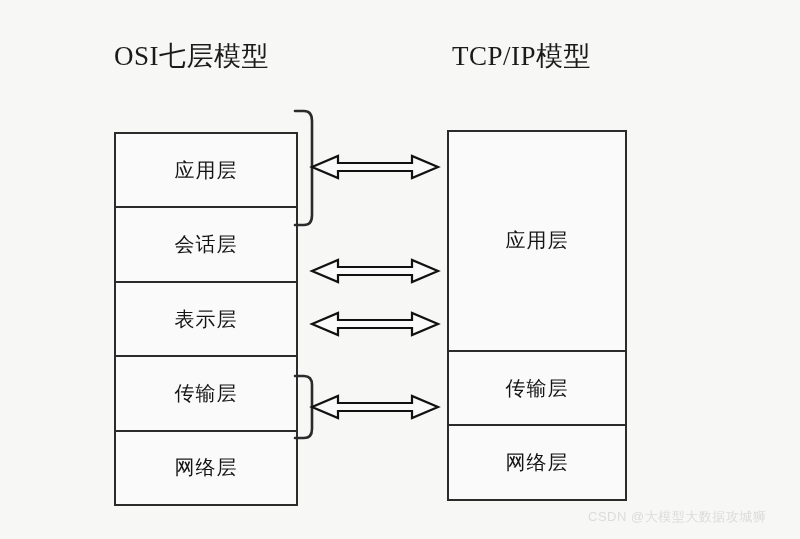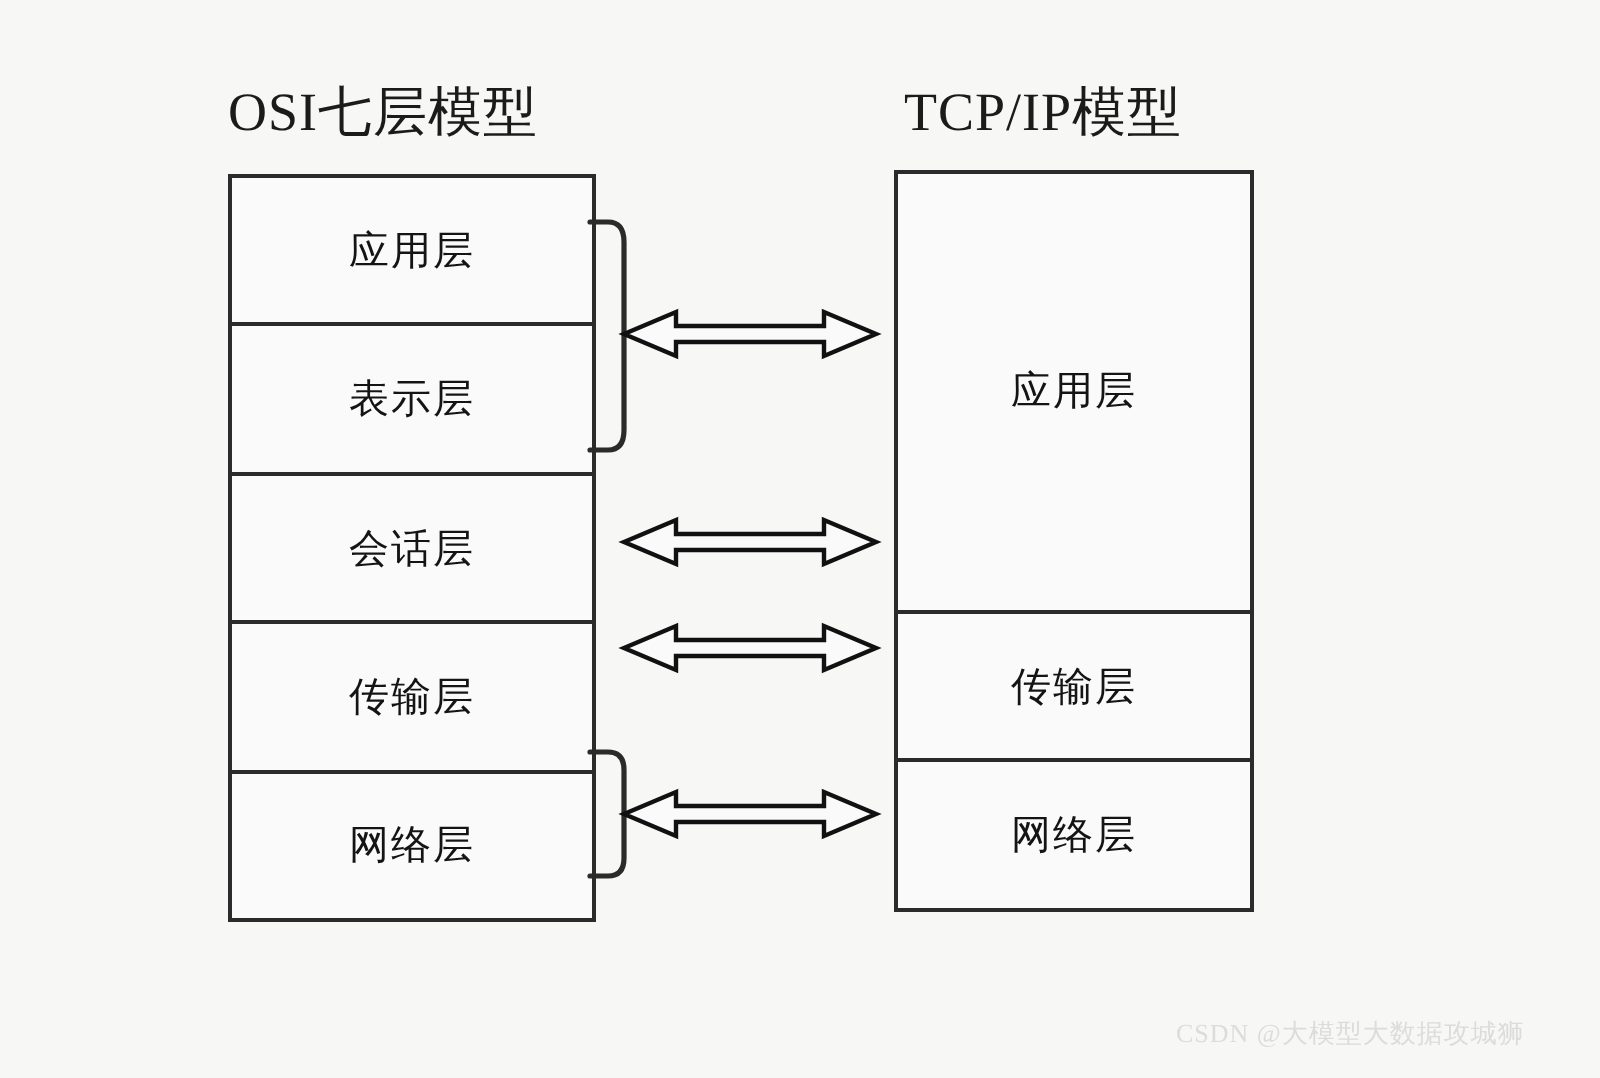--- a/index.html
+++ b/index.html
@@ -34,20 +34,21 @@
   #title-tcp  { left: 452px; top: 38px; text-align: right; }
 
   
   .column {
     position: absolute;
     box-sizing: border-box;
     border: 2px solid #2b2b2b;
     background: #fafafa;
     display: flex;
     flex-direction: column;
+    margin-top: 45px;
   }
   #osi-column {
     left: 114px;
     top: 87px;
     width: 184px;
     height: 374px;
   }
   #tcp-column {
     left: 447px;
     top: 85px;
@@ -97,40 +98,40 @@
   #arrow-app       { top: 152px; }
   #arrow-transport { top: 256px; }
   #arrow-network   { top: 309px; }
   #arrow-netif     { top: 392px; }
 
   
   #watermark {
     position: absolute;
     left: 588px;
     top: 508px;
-    font-family: Liberation Serif, serif;
+    font-family: Liberation Sans, sans-serif;
     font-size: 13px;
     color: #dcdcdc;
     white-space: nowrap;
     letter-spacing: 0.5px;
   }
 </style>
 </head>
 <body>
 
 <div id="canvas">
 
   <div class="title" id="title-osi">OSI七层模型</div>
 
   <div class="title" id="title-tcp">TCP/IP模型</div>
 
   <div class="column" id="osi-column">
     <div class="layer-box">应用层</div>
+    <div class="layer-box">会话层</div>
     <div class="layer-box">表示层</div>
-    <div class="layer-box">会话层</div>
     <div class="layer-box">传输层</div>
     <div class="layer-box">网络层</div>
   </div>
 
   <div class="column" id="tcp-column">
     <div class="layer-box" data-span="3">应用层</div>
     <div class="layer-box" data-span="1">传输层</div>
     <div class="layer-box" data-span="1">网络层</div>
   </div>
 

